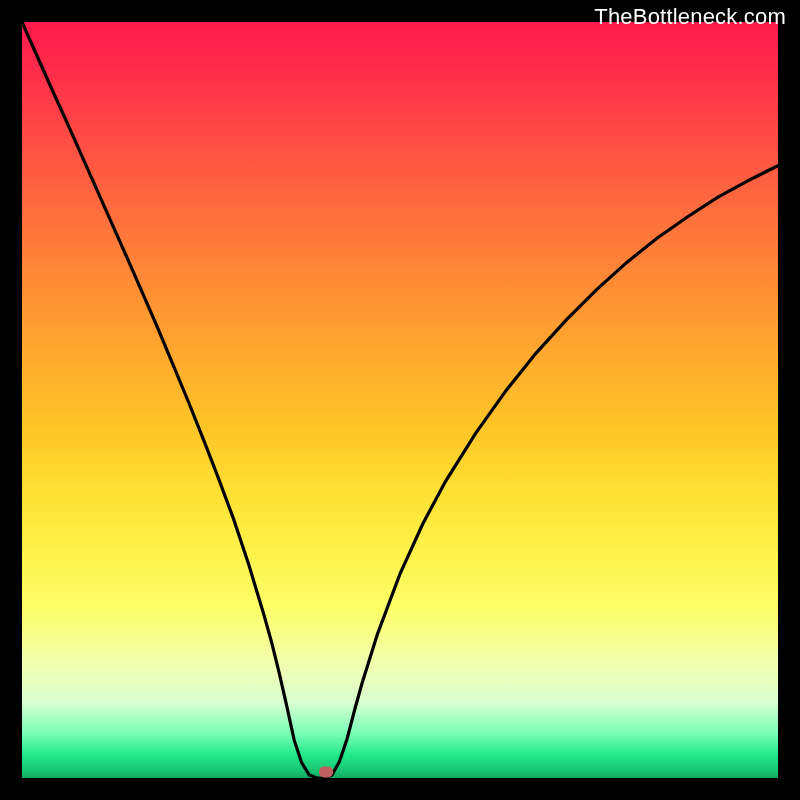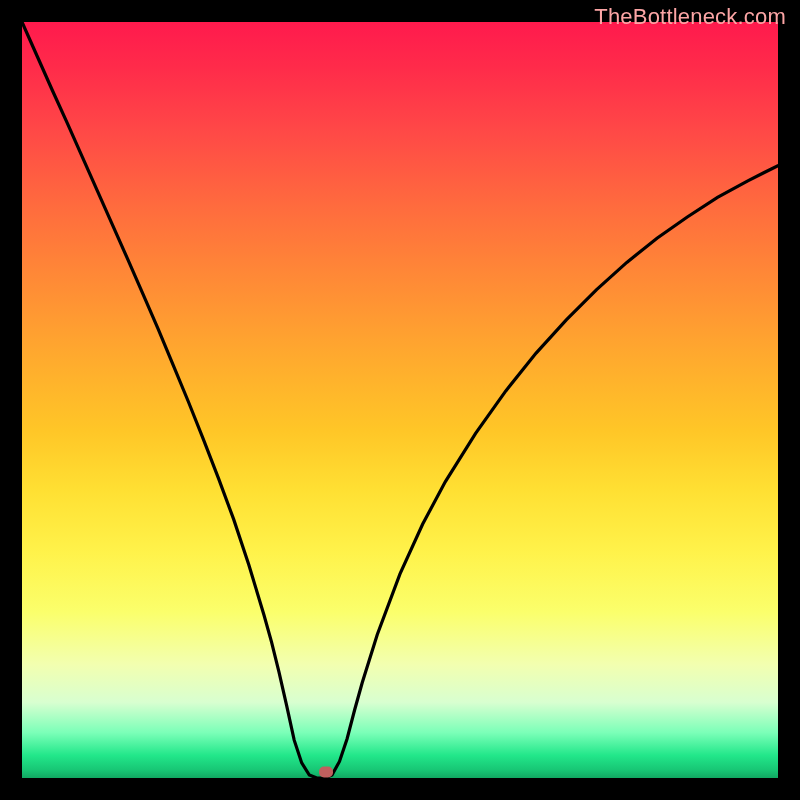--- a/index.html
+++ b/index.html
@@ -22,21 +22,21 @@
       #d8ffd0 90%,
       #7bffb8 94%,
       #22e78a 97%,
       #17c574 99%,
       #11a862 100%);
   }
   .curve{position:absolute;left:22px;top:22px;}
   .wm{
     position:absolute;top:4px;right:14px;
     font:500 22px -apple-system,Segoe UI,Helvetica,Arial,sans-serif;
-    color:#fca5a5;letter-spacing:.2px;
+    color:#ffffff;letter-spacing:.2px;
   }
   .marker{
     position:absolute;
     width:14px;height:11px;border-radius:5px;
     background:#c0605e;
     transform:translate(-50%,-50%);
   }
 </style>
 </head>
 <body>

